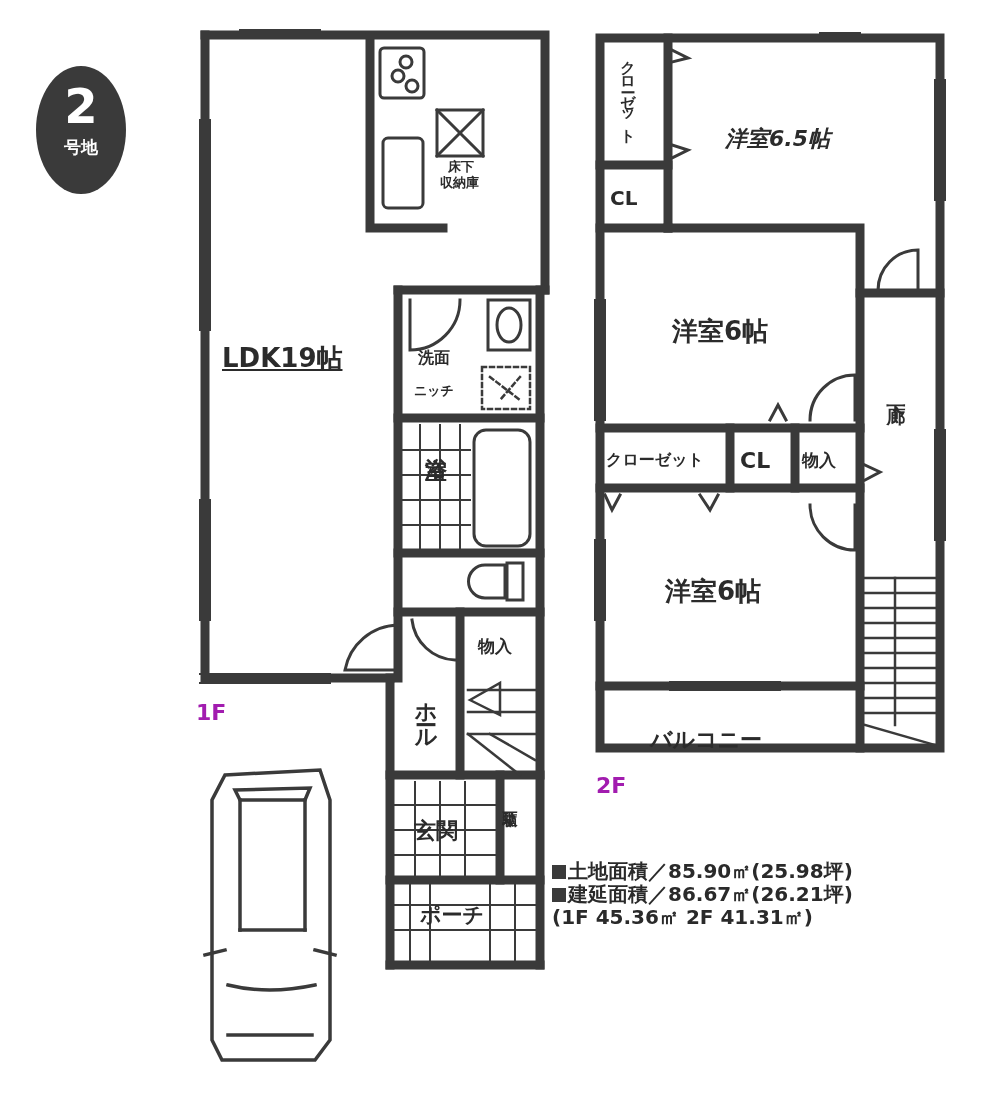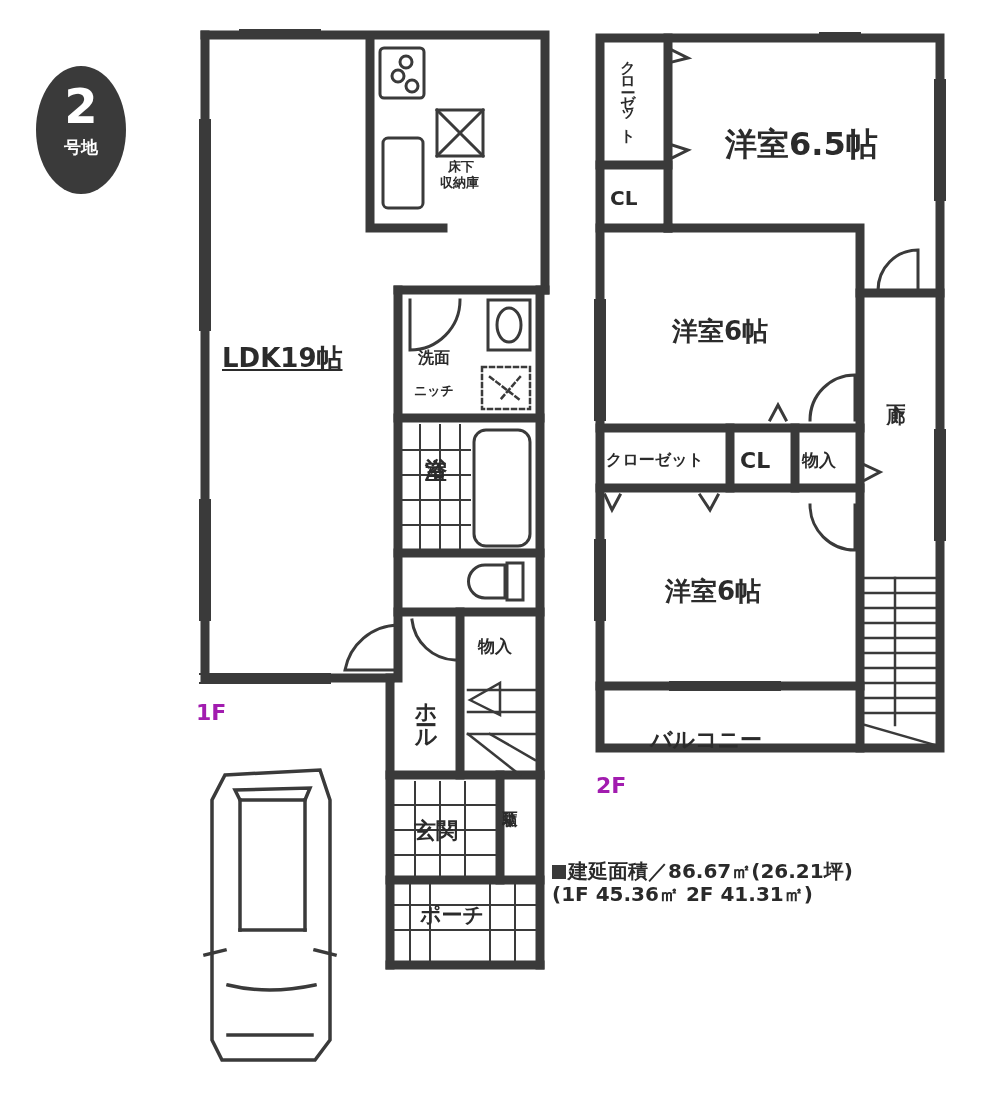--- a/index.html
+++ b/index.html
@@ -206,33 +206,37 @@
 <div class="lbl" style="left:418px;top:350px;font-size:16px;">洗面</div>
 <div class="lbl" style="left:414px;top:384px;font-size:13px;">ニッチ</div>
 <div class="lbl vert" style="left:425px;top:440px;font-size:22px;">浴室</div>
 <div class="lbl" style="left:478px;top:638px;font-size:17px;">物入</div>
 <div class="lbl vert" style="left:415px;top:688px;font-size:22px;">ホール</div>
 <div class="lbl" style="left:414px;top:820px;font-size:22px;">玄関</div>
 <div class="lbl vert" style="left:502px;top:800px;font-size:15px;">下駄箱</div>
 <div class="lbl" style="left:420px;top:905px;font-size:21px;">ポーチ</div>
 <div class="floor" style="left:196px;top:700px;">1F</div>
 
-<div class="lbl" style="left:725px;top:128px;font-size:32px;">洋室6.5帖</div>
+<div class="lbl" style="left:725px;top:128px;font-size:22px;font-style:italic;">洋室6.5帖</div>
 <div class="lbl vert" style="left:620px;top:50px;font-size:15px;">クローゼット</div>
 <div class="lbl" style="left:610px;top:188px;font-size:20px;">CL</div>
 <div class="lbl" style="left:672px;top:318px;font-size:26px;">洋室6帖</div>
 <div class="lbl" style="left:606px;top:452px;font-size:16px;">クローゼット</div>
 <div class="lbl" style="left:740px;top:450px;font-size:22px;">CL</div>
 <div class="lbl" style="left:802px;top:452px;font-size:17px;">物入</div>
 <div class="lbl vert" style="left:887px;top:390px;font-size:19px;">廊下</div>
 <div class="lbl" style="left:665px;top:578px;font-size:26px;">洋室6帖</div>
 <div class="lbl" style="left:650px;top:729px;font-size:22px;">バルコニー</div>
 <div class="floor" style="left:596px;top:773px;">2F</div>
 
 <div class="area">
   <div class="row">
       <span class="sq"></span>
+      <span>土地面積／85.90㎡(25.98坪)</span>
+    </div>
+  <div class="row">
+      <span class="sq"></span>
       <span>建延面積／86.67㎡(26.21坪)</span>
     </div>
   <div class="row">
       <span>(1F 45.36㎡ 2F 41.31㎡)</span>
     </div>
 </div>
 
 </body></html>

